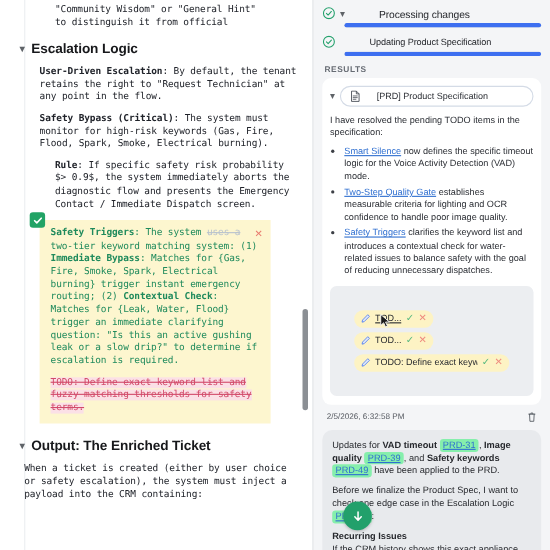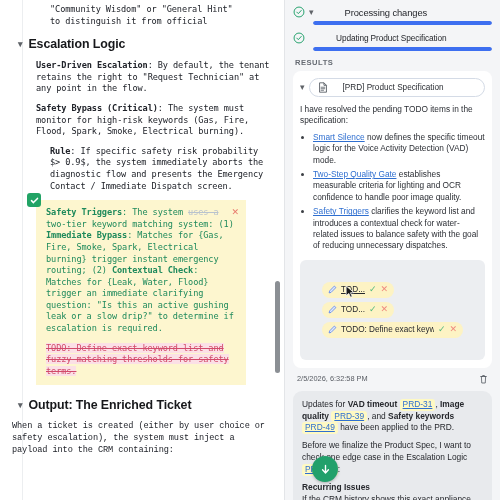--- a/index.html
+++ b/index.html
@@ -135,21 +135,21 @@
     padding: 6px 4px 7px 4px;
   }
   .stamp-txt { font-size: 7.4px; color: #585c63; }
 
   .msg-card {
     background: #e8eaed; border-radius: 9px; padding: 8px 9px 10px 9px;
     font-size: 8.4px; line-height: 11.8px; color: #26282d;
   }
   .msg-card p { margin-bottom: 6px; }
   .ref-pill {
-    display: inline-block; background: #fef9c3; color: #2f6fd0;
+    display: inline-block; background: #86efac; color: #2f6fd0;
     border-radius: 3px; padding: 0 3px; text-decoration: underline;
   }
   .msg-sub { font-weight: bold; margin-bottom: 1px; }
 
   #scroll-fab {
     position: absolute; left: 27px; bottom: 18px;
     width: 26px; height: 26px; border-radius: 50%;
     background: #22a06b; display: flex; align-items: center; justify-content: center;
     box-shadow: 0 1px 3px rgba(0,0,0,.25);
   }
@@ -202,21 +202,21 @@
         <div class="mono">
           <span class="del-text">TODO: Define exact keyword list and fuzzy matching thresholds for safety terms.</span>
         </div>
       </div>
 
       <div class="doc-h2" style="margin-top:13px;">
         <span class="chev">▾</span>
         <span>Output: The Enriched Ticket</span>
       </div>
 
-      <div class="mono para" style="margin-left:0;font-family:Liberation Mono, monospace;">
+      <div class="mono para" style="margin-left:10px;">
         <span>When a ticket is created (either by user choice or safety escalation), the system must inject a payload into the CRM containing:</span>
       </div>
 
 
     </div>
   </div>
 
   <div id="mid-gap">
     <div id="mid-scrollbar"></div>
   </div>

